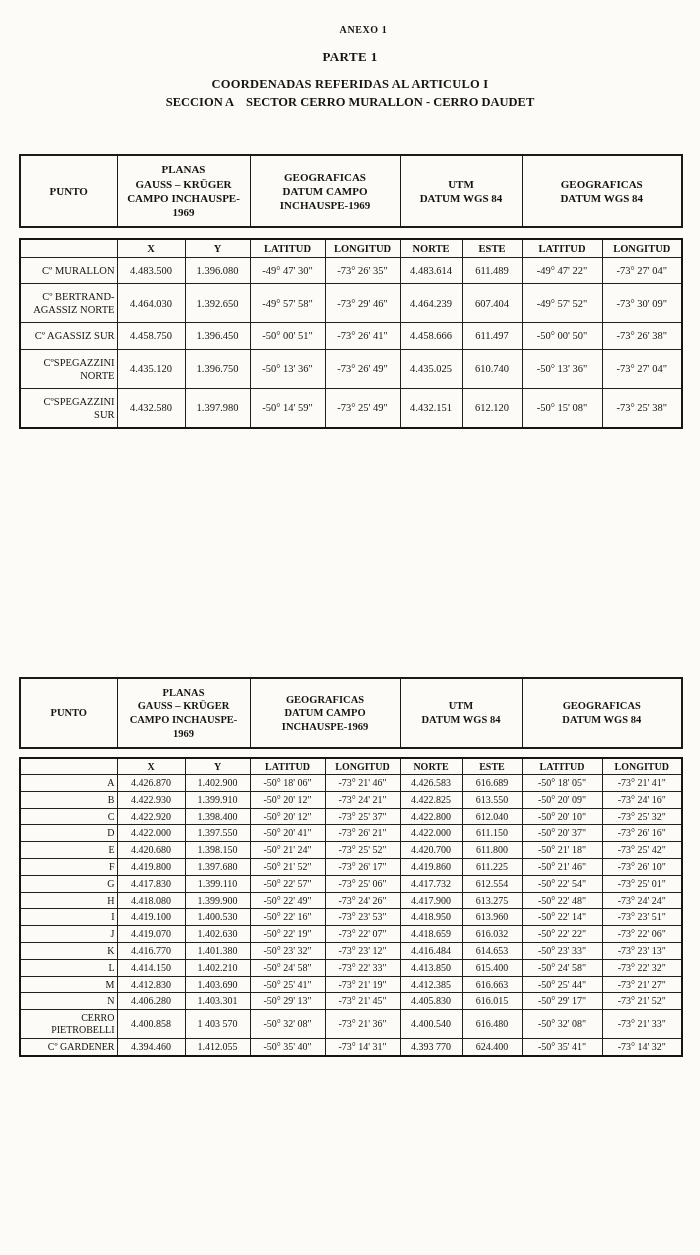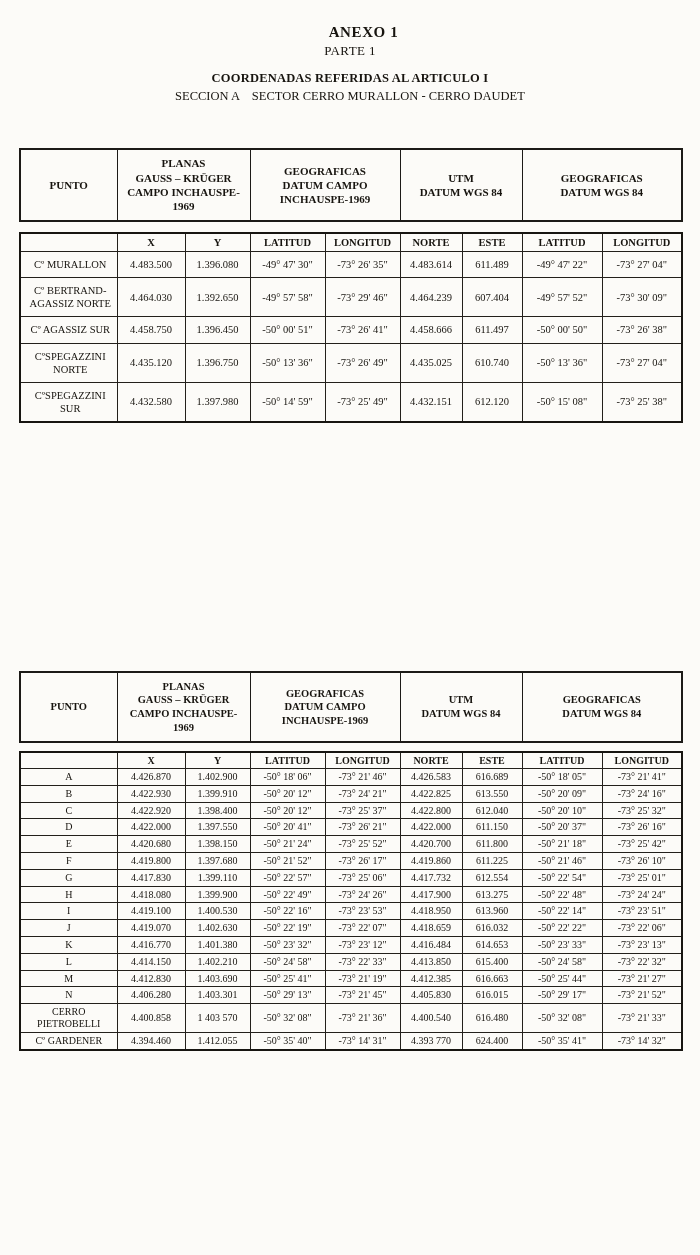--- a/index.html
+++ b/index.html
@@ -6,26 +6,26 @@
   html, body { margin: 0; }
   body {
     width: 700px; height: 1255px; overflow: hidden;
     background: #fcfbf8;
     font-family: "Liberation Serif", serif;
     color: #17140f;
   }
   .page { position: relative; width: 700px; height: 1255px; }
 
   .titles { text-align: center; padding-top: 24px; }
-  .t-annex { font-size: 15px; font-weight: bold; letter-spacing: .6px; padding-left: 27px; }
-  .t-part  { font-size: 13px;   font-weight: normal; margin-top: 2px; letter-spacing: .4px; }
+  .t-annex { font-size: 10px; font-weight: bold; letter-spacing: .6px; padding-left: 27px; }
+  .t-part  { font-size: 13px;   font-weight: bold; margin-top: 14px; letter-spacing: .4px; }
 
   .subtitles { text-align: center; margin-top: 12px; }
   .s1 { font-size: 12.5px; font-weight: bold; letter-spacing: .2px; }
-  .s2 { font-size: 12.5px; font-weight: normal; margin-top: 3px; white-space: pre; }
+  .s2 { font-size: 12.5px; font-weight: bold; margin-top: 3px; white-space: pre; }
 
   table { border-collapse: collapse; table-layout: fixed; margin-left: 19px; width: 662px; }
   col.c0 { width: 97px; }
   col.c1 { width: 68px; }
   col.c2 { width: 65px; }
   col.c3 { width: 75px; }
   col.c4 { width: 75px; }
   col.c5 { width: 62px; }
   col.c6 { width: 60px; }
   col.c7 { width: 80px; }
@@ -42,21 +42,21 @@
 
   .body-table { border: 2px solid #171511; margin-top: 10px; }
   .body-table th, .body-table td {
     border: 1px solid #23201b;
     text-align: center; vertical-align: middle;
   }
   .body-table th {
     font-size: 10.5px; font-weight: bold; padding: 3px 2px; height: 18px;
   }
   .s1-tables .body-table td { font-size: 10.5px; line-height: 1.25; padding: 6px 2px; }
-  .body-table td.punto-cell { text-align: center; padding-left: 5px; }
+  .body-table td.punto-cell { text-align: right; padding-left: 5px; }
 
   .section-gap { height: 248px; }
 
   .s2-tables .head-table td { height: 70px; font-size: 10.5px; }
   .s2-tables .body-table { margin-top: 8px; }
   .s2-tables .body-table th { font-size: 10px; padding: 2px; height: 15px; }
   .s2-tables .body-table td { font-size: 10px; line-height: 1.18; padding: 2px; }
 </style>
 </head>
 <body>

